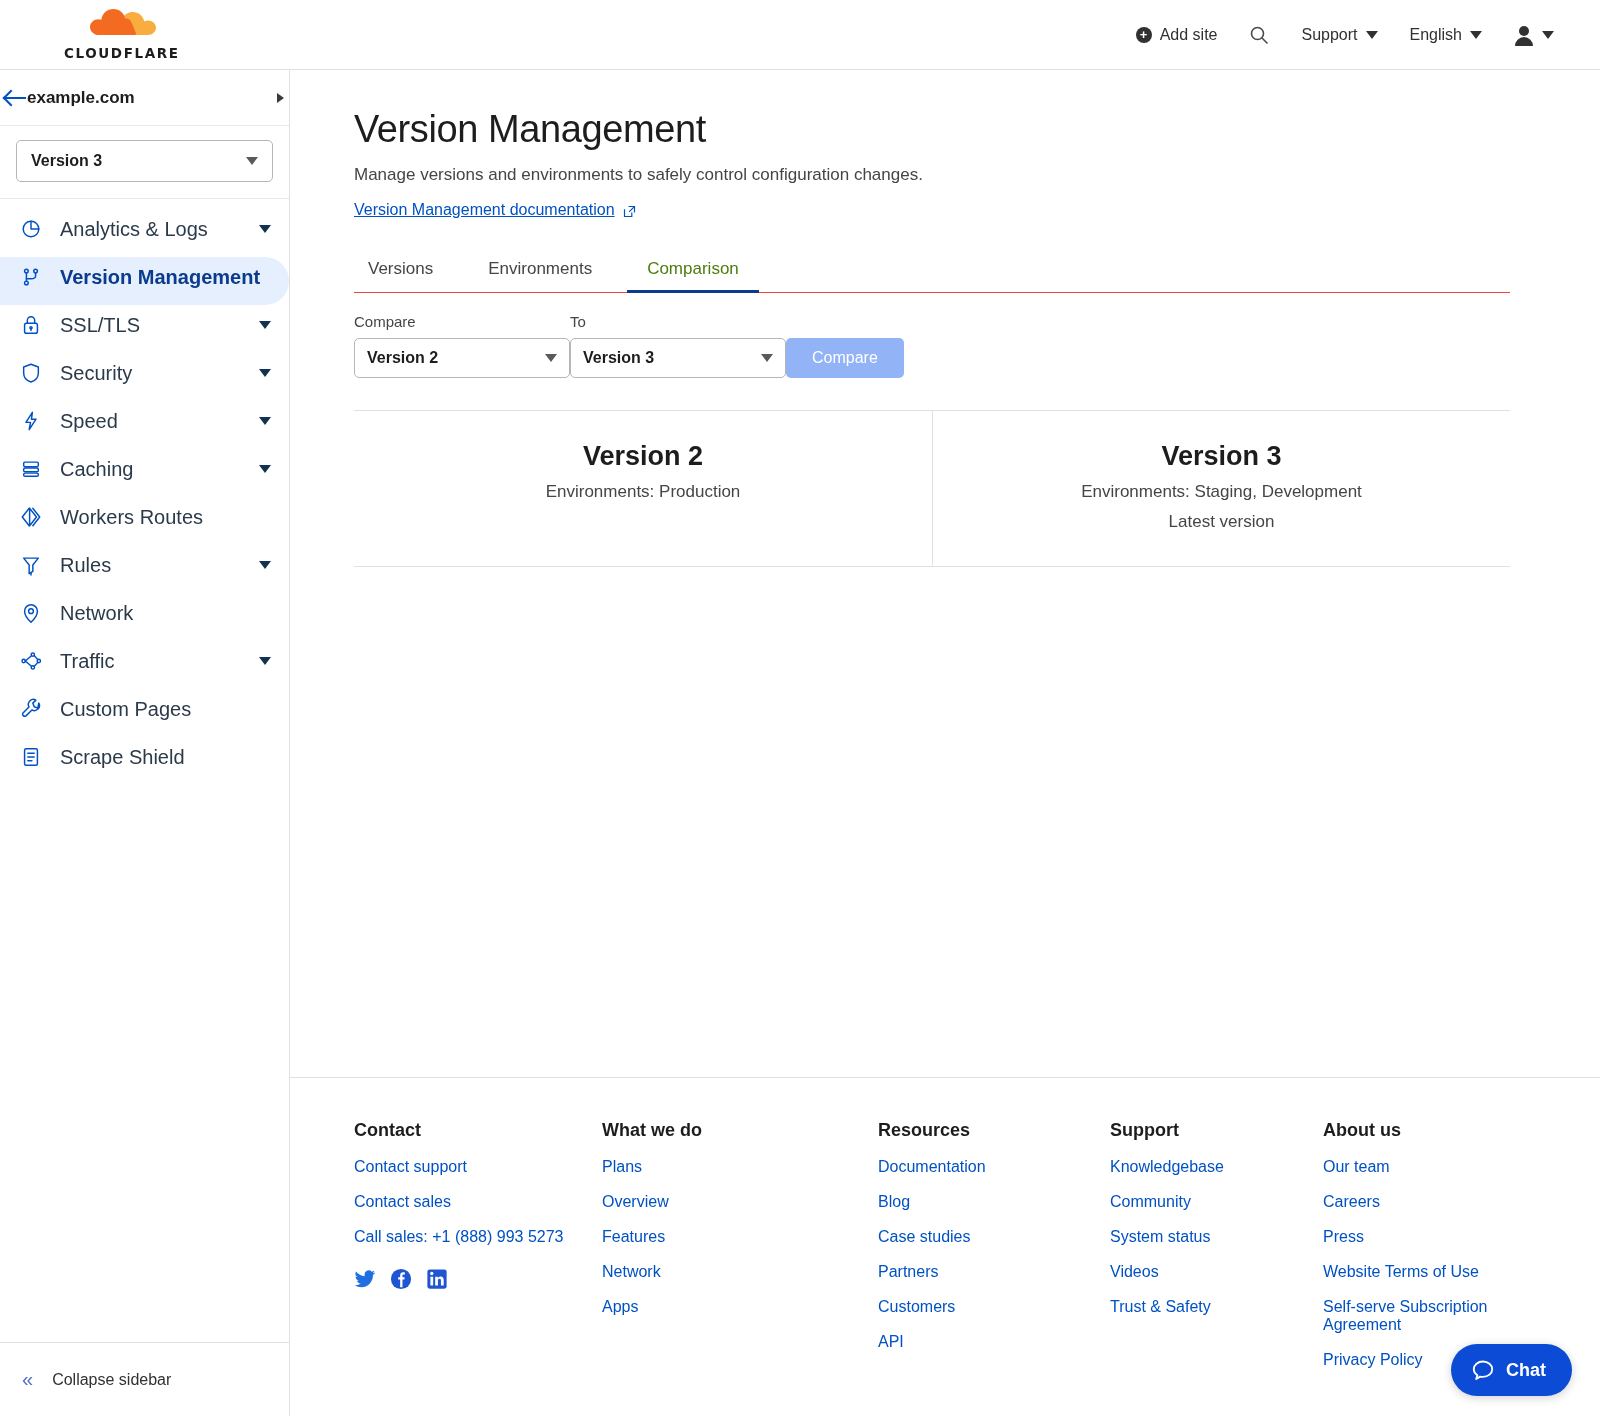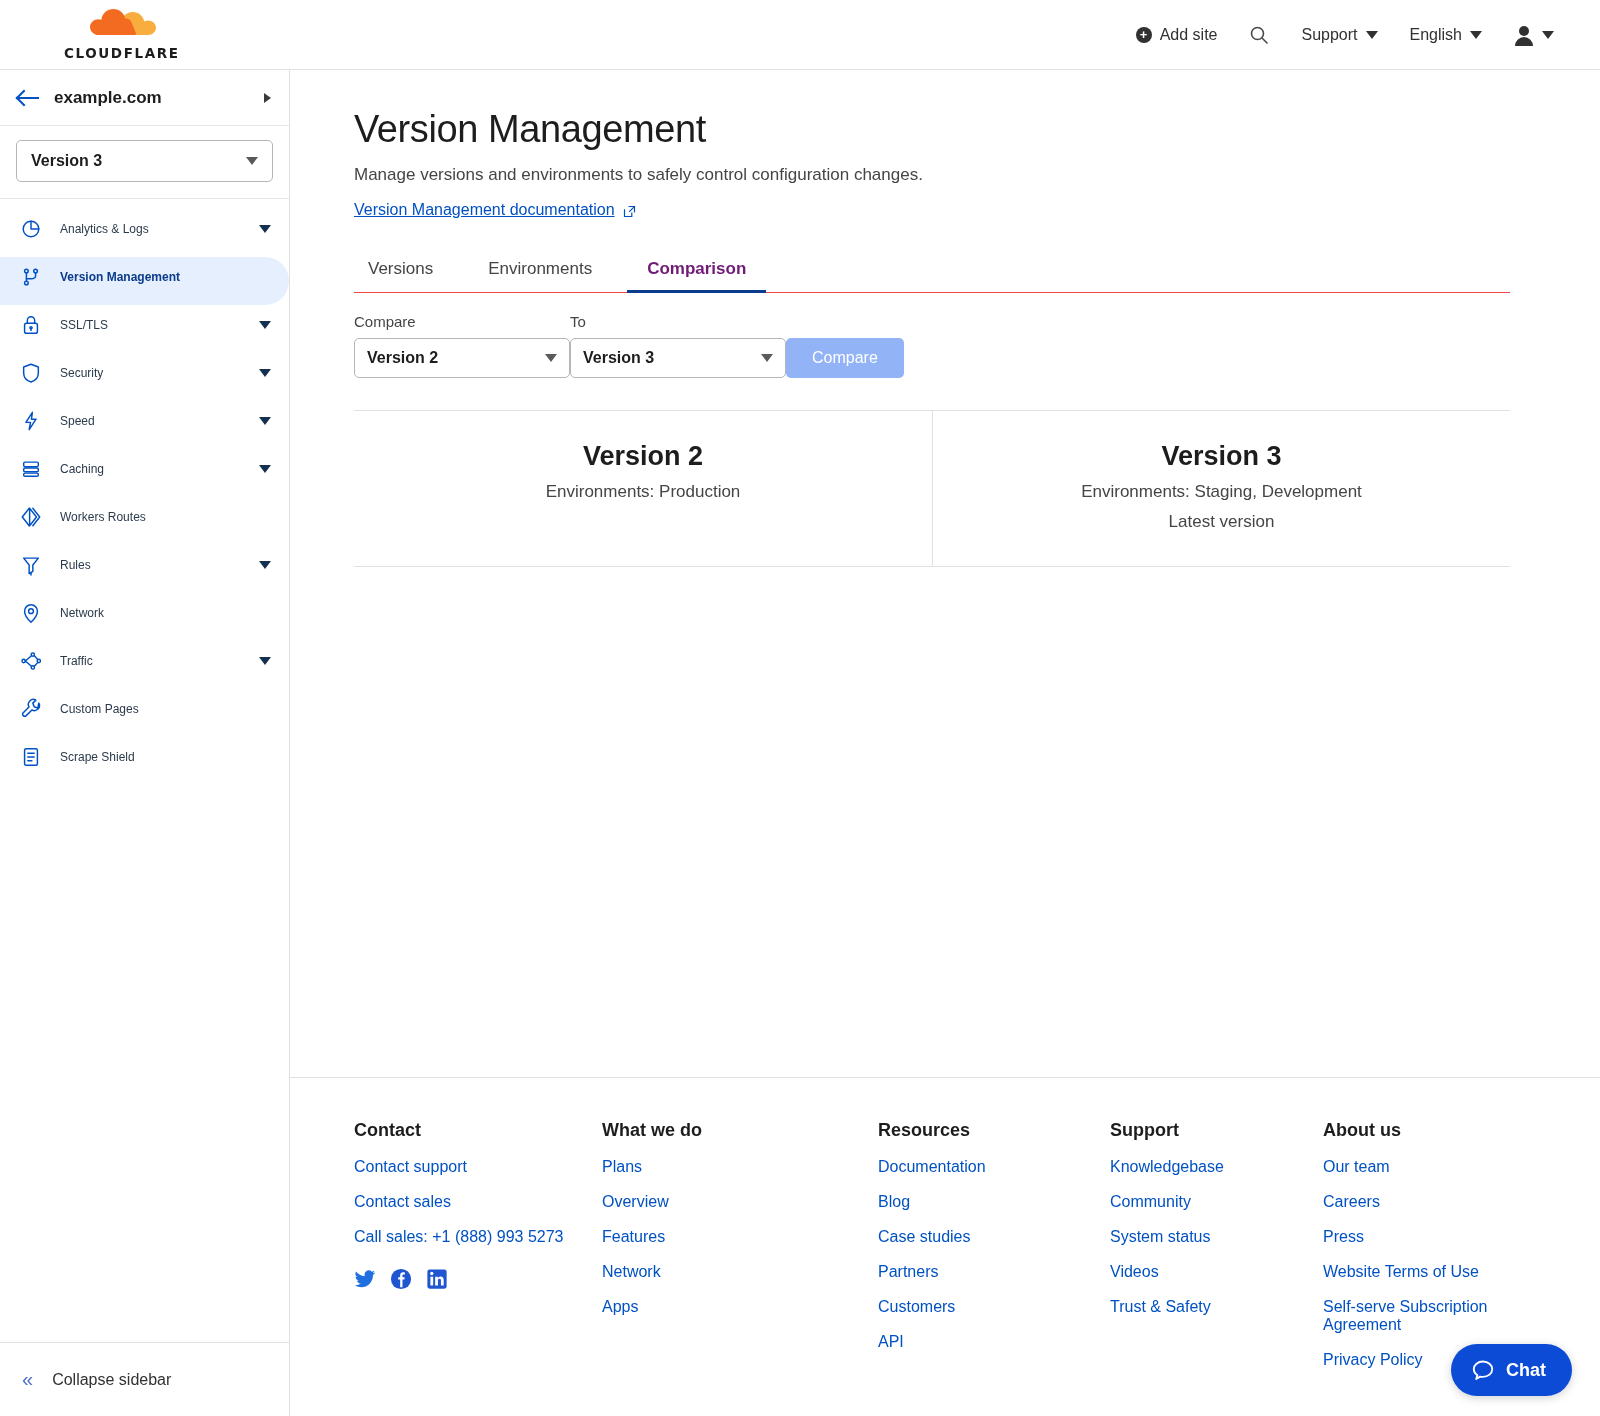--- a/index.html
+++ b/index.html
@@ -57,22 +57,22 @@
   .body-wrap { flex: 1 1 auto; display: flex; min-height: 0; }
 
   
   .sidebar {
     width: 290px; flex: 0 0 290px;
     border-right: 1px solid #e1e1e1;
     display: flex; flex-direction: column;
     background: #fff;
   }
   .sb-domain {
-    height: 56px; display: flex; align-items: center; gap: 14px;
-    padding: 0 18px; border-bottom: 1px solid #e8e8e8; cursor: pointer;
+    height: 56px; display: flex; align-items: center; 
+    padding: 0 5px; border-bottom: 1px solid #e8e8e8; cursor: pointer;
   }
   .back-arrow { width: 22px; height: 18px; position: relative; flex: 0 0 22px; }
   .back-arrow::before {
     content: ""; position: absolute; left: 0; top: 8px; width: 21px; height: 2px; background: #0051c3;
   }
   .back-arrow::after {
     content: ""; position: absolute; left: 0px; top: 3px; width: 10px; height: 10px;
     border-left: 2px solid #0051c3; border-bottom: 2px solid #0051c3;
     transform: rotate(45deg);
   }
@@ -94,21 +94,21 @@
   .sel-caret {
     margin-left: auto; width: 0; height: 0;
     border-left: 6px solid transparent; border-right: 6px solid transparent;
     border-top: 8px solid #5a5a5a;
   }
   .sb-nav { padding: 10px 0 0 0; flex: 1 1 auto; }
   .nav-item {
     height: 48px; display: flex; align-items: center;
     padding: 0 18px 8px 18px; margin: 0 0 0 0;
     border-radius: 0 24px 24px 0; cursor: pointer;
-    color: #0051c3; font-size: 12px;
+    color: #0051c3; font-size: 20px;
   }
   .nav-item .nav-ico { width: 26px; flex: 0 0 26px; display: flex; align-items: center; justify-content: center; }
   .nav-item .nav-label { margin-left: 16px; color: #2b3a4a; }
   .nav-item .nav-caret {
     margin-left: auto; width: 0; height: 0;
     border-left: 6px solid transparent; border-right: 6px solid transparent;
     border-top: 8px solid #14314f;
   }
   .nav-item.active { background: #e5effd; }
   .nav-item.active .nav-label { color: #0b3b8c; font-weight: 700; }
@@ -132,21 +132,21 @@
 
   .tabs {
     margin-top: 40px; display: flex; gap: 15px;
     border-bottom: 1px solid #ef4444;
   }
   .tab {
     padding: 0 20px 14px 20px; font-size: 17px; color: #454545;
     cursor: pointer; position: relative; margin-bottom: -1px;
   }
   .tab:first-child { padding-left: 14px; }
-  .tab.active { color: #701a75; font-weight: 700; }
+  .tab.active { color: #4d7c0f; font-weight: 400; }
   .tab.active::after {
     content: ""; position: absolute; left: 0; right: 0; bottom: 0;
     height: 3px; background: #0b3b8c;
   }
 
   .compare-row { margin-top: 20px; display: flex; align-items: flex-end; }
   .field-label { font-size: 15px; color: #454545; margin-bottom: 8px; }
   .field-select {
     width: 216px; height: 40px; border: 1px solid #b6b6b6; border-radius: 5px;
     display: flex; align-items: center; padding: 0 12px; background: #fff; cursor: pointer;

